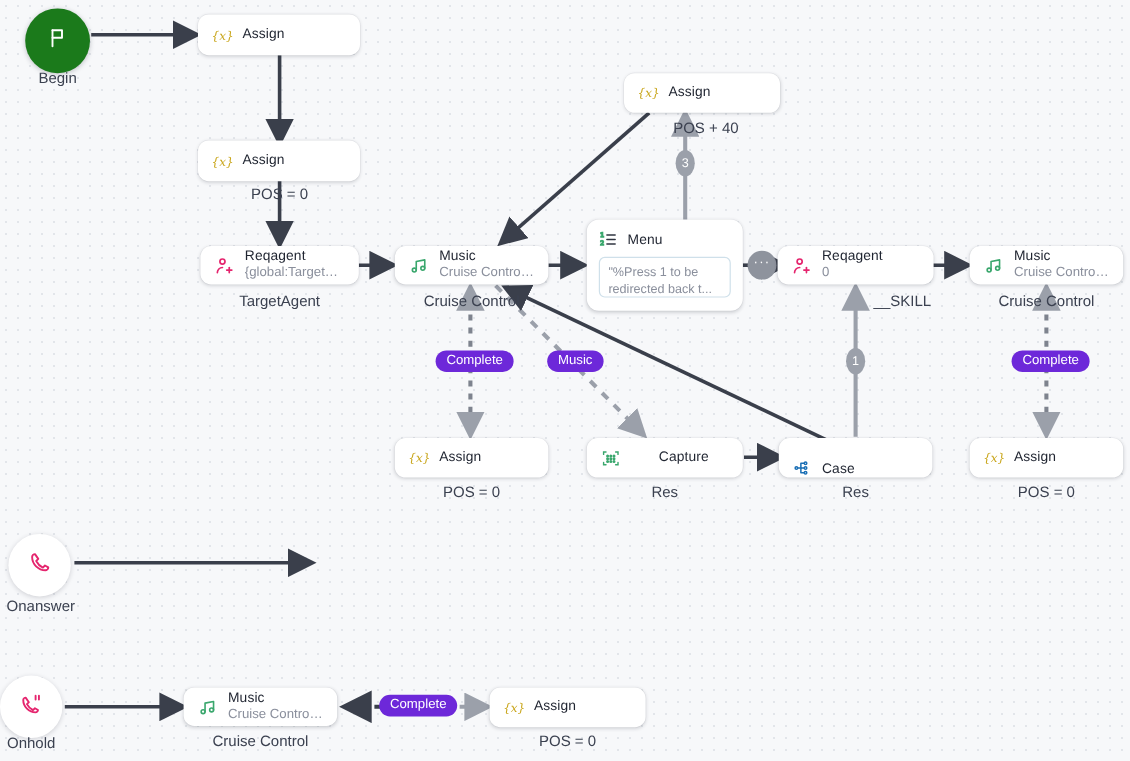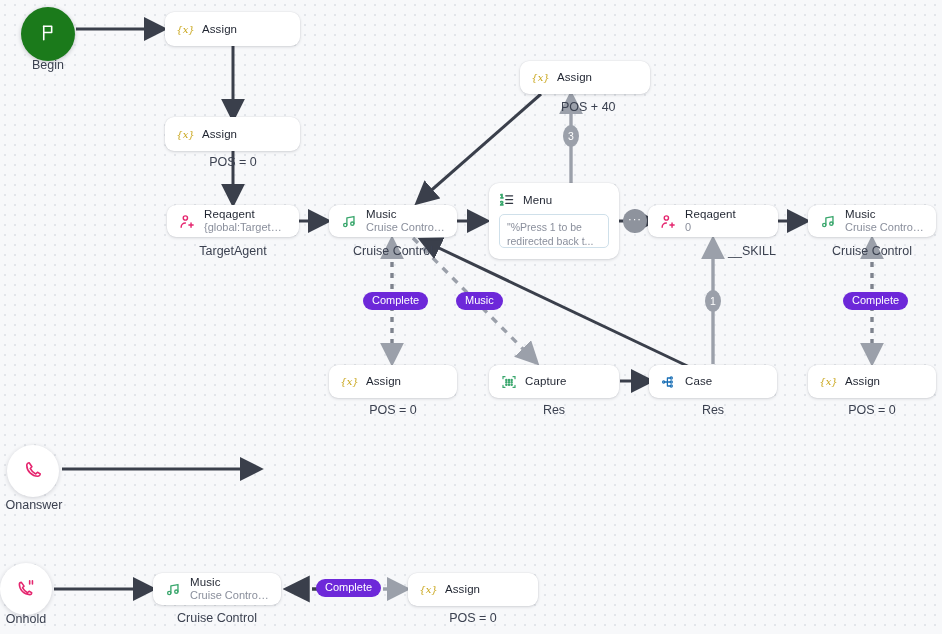--- a/index.html
+++ b/index.html
@@ -272,42 +272,42 @@
       <svg width="17" height="15" viewBox="0 0 22 18">
           <text x="11" y="13.5" text-anchor="middle" font-family="DejaVu Serif, serif" font-style="italic" font-size="13" fill="#c9a61b">{x}</text>
         </svg>
     </span>
     <span class="node-txt">
         <span class="n-title">Assign</span>
       </span>
   </div>
   <div class="cap" style="left:343px;top:403px;width:100px;">POS = 0</div>
 
-  <div class="node card" style="left:489px;top:365px;width:130px;height:33px;">
+  <div class="node card" style="left:489px;top:365px;width:130px;height:33px;gap:24px;">
     <span class="node-ico">
       <svg width="16" height="16" viewBox="0 0 24 24" fill="none" stroke="#3aa76d" stroke-width="1.8" stroke-linecap="round">
         <path d="M3 7V4h3M21 7V4h-3M3 17v3h3M21 17v3h-3"></path>
         <circle cx="8" cy="9" r="1"></circle>
           <circle cx="12" cy="9" r="1"></circle>
           <circle cx="16" cy="9" r="1"></circle>
         <circle cx="8" cy="12.5" r="1"></circle>
           <circle cx="12" cy="12.5" r="1"></circle>
           <circle cx="16" cy="12.5" r="1"></circle>
         <circle cx="8" cy="16" r="1"></circle>
           <circle cx="12" cy="16" r="1"></circle>
           <circle cx="16" cy="16" r="1"></circle>
       </svg>
     </span>
     <span class="node-txt">
         <span class="n-title">Capture</span>
       </span>
   </div>
   <div class="cap" style="left:504px;top:403px;width:100px;">Res</div>
 
-  <div class="node card" style="left:649px;top:365px;width:128px;height:33px;">
+  <div class="node card" style="left:649px;top:365px;width:128px;height:33px;align-items:flex-end;">
     <span class="node-ico">
       <svg width="16" height="16" viewBox="0 0 24 24" fill="none" stroke="#1a6fb5" stroke-width="1.9" stroke-linecap="round" stroke-linejoin="round">
         <circle cx="4" cy="12" r="1.6"></circle>
           <path d="M5.6 12h4"></path>
         <path d="M9.6 12V6h4M9.6 12v6h4M9.6 12h4"></path>
         <circle cx="15.4" cy="6" r="1.6"></circle>
           <circle cx="15.4" cy="12" r="1.6"></circle>
           <circle cx="15.4" cy="18" r="1.6"></circle>
       </svg>
     </span>

